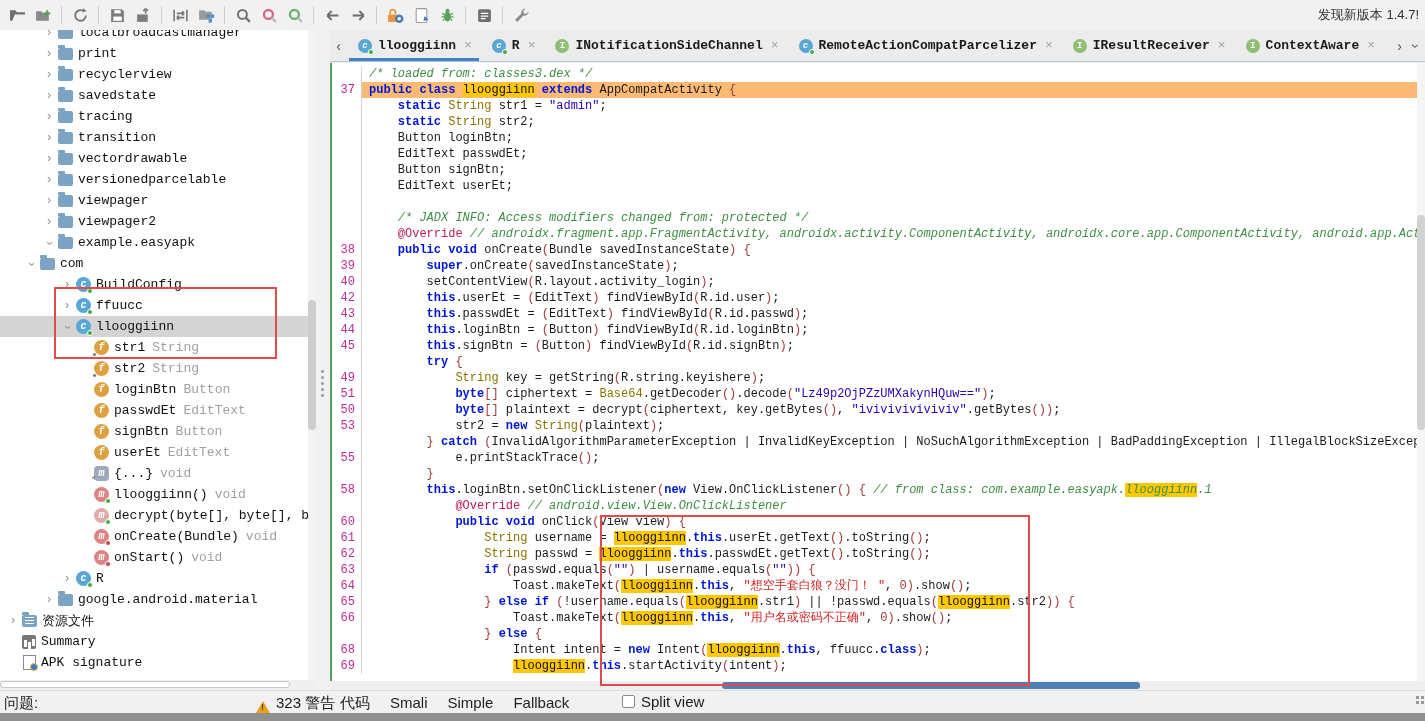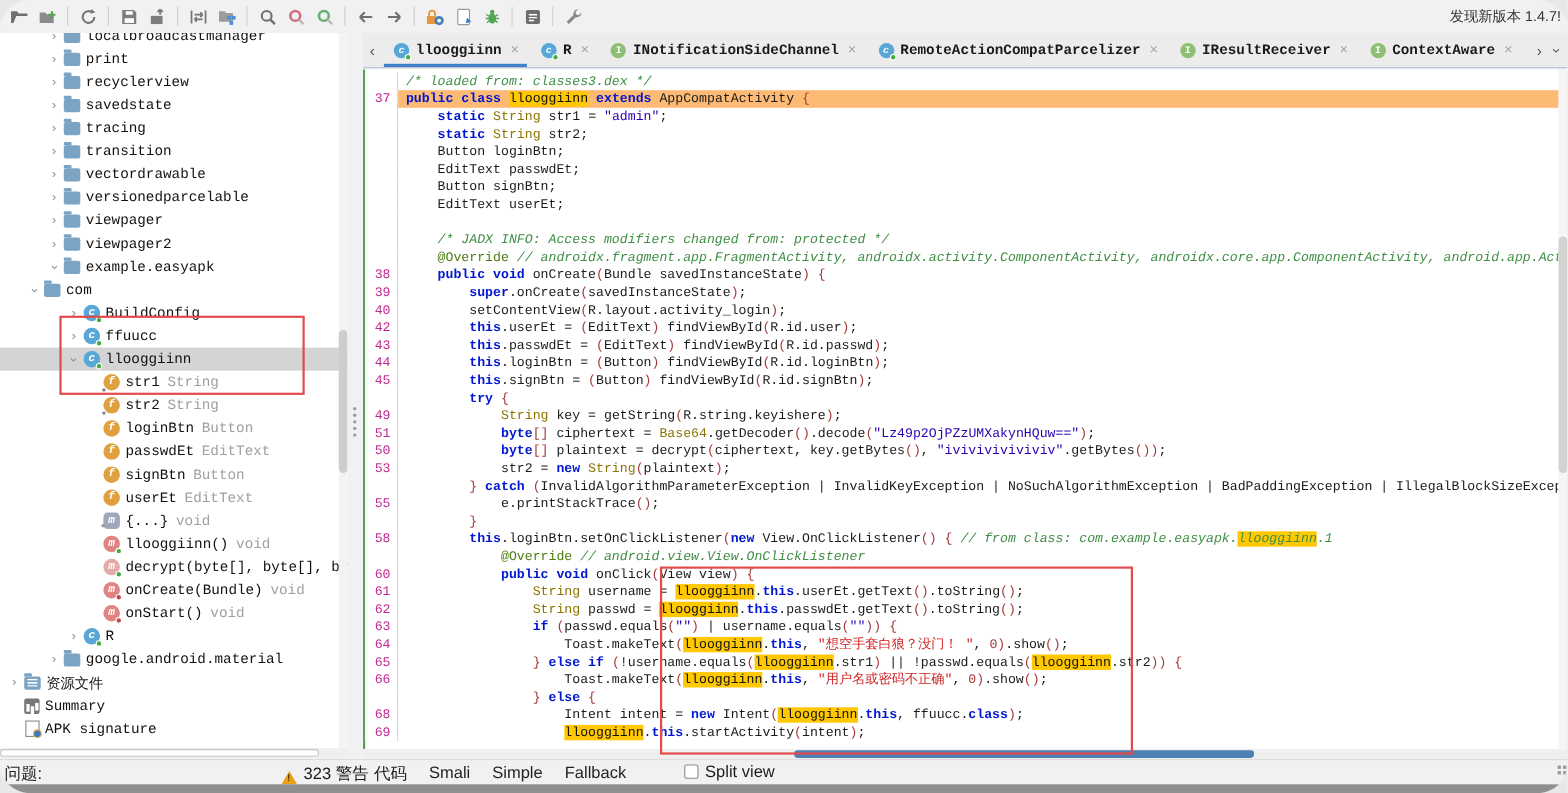--- a/index.html
+++ b/index.html
@@ -1,18 +1,18 @@
 <!DOCTYPE html>
 <html><head>
 <meta charset="utf-8">
 <style>
   html,body{margin:0;padding:0;background:#e8e8e8;}
   *{box-sizing:border-box;}
   .app{position:relative;width:1425px;height:721px;background:#f1f1f1;overflow:hidden;
-       font-family:"Liberation Sans","DejaVu Sans",sans-serif;color:#1a1a1a;border-radius:27px;}
+       font-family:"Liberation Sans","DejaVu Sans",sans-serif;color:#1a1a1a;}
 
   
   .toolbar{position:absolute;left:0;top:0;width:1425px;height:30px;background:#f1f1f1;
            display:flex;align-items:center;padding-left:4px;}
   .tbtn{width:26px;height:26px;display:flex;align-items:center;justify-content:center;border-radius:3px;}
   .tbtn svg{width:17px;height:17px;}
   .tsep{width:1px;height:18px;background:#cfcfcf;margin:0 5px;}
   .notification{position:absolute;right:6px;top:0;height:30px;line-height:30px;font-size:13px;color:#333;}
 
   
@@ -80,21 +80,21 @@
   .ln{flex:0 0 30px;width:30px;text-align:right;padding-right:6px;color:#c12a92;background:#fff;
       border-right:1px solid #d4d4d4;}
   .ct{flex:1;padding-left:7px;white-space:pre;overflow:hidden;}
   .code-row.current .ct{background:#fdba74;}
   .sg-n{color:#1a1a1a;}
   .sg-k{color:#0016d2;font-weight:bold;}
   .sg-t{color:#8a7400;}
   .sg-s{color:#2a00b2;}
   .sg-sc{color:#cf2222;}
   .sg-c{color:#3f8e44;font-style:italic;}
-  .sg-a{color:#4d7c0f;}
+  .sg-a{color:#be185d;}
   .sg-p{color:#a33b3b;}
   .sg-d{color:#a33b3b;}
   .sg-hl{background:#ffc800;color:#111;}
   .sg-chl{background:#ffc800;color:#3f8e44;font-style:italic;}
   .code-vscroll{position:absolute;left:1417px;top:63px;width:8px;height:618px;background:#f5f5f5;}
   .code-vthumb{position:absolute;left:1417px;top:215px;width:8px;height:215px;background:#d2d2d2;border-radius:4px;}
   .code-hscroll{position:absolute;left:330px;top:681px;width:1095px;height:9px;background:#efefef;}
   .code-hthumb{position:absolute;left:722px;top:682px;width:418px;height:7px;background:#4d80b4;border-radius:3px;}
 
   

